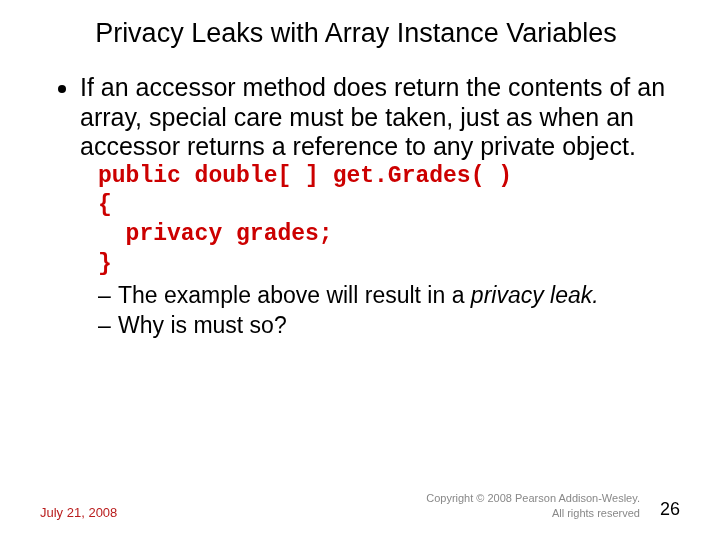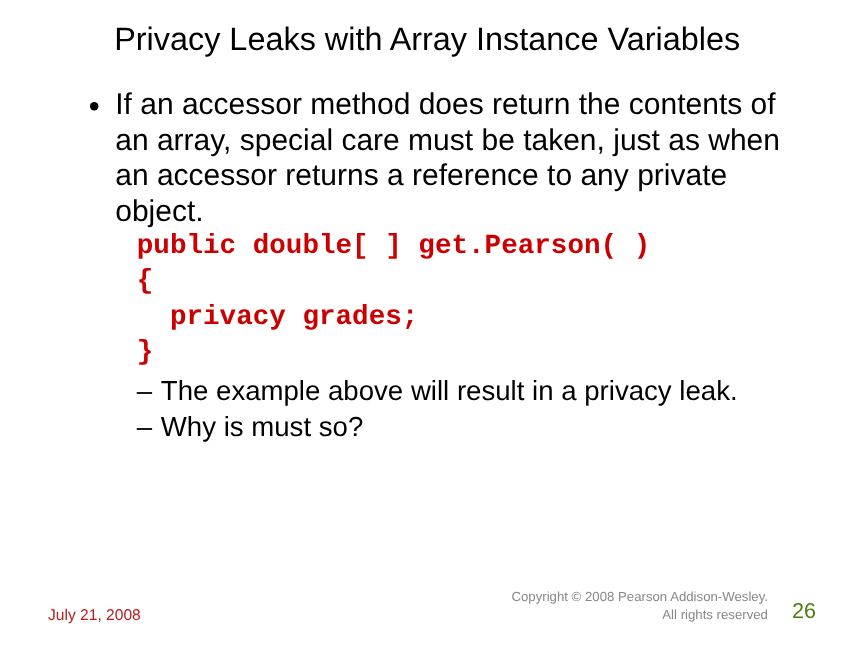--- a/index.html
+++ b/index.html
@@ -20,21 +20,21 @@
   }
   .title {
     font-size: 27px;
     text-align: center;
     margin: 0 0 24px 0;
     font-weight: normal;
   }
   ul.outer {
     list-style: disc;
     padding-left: 42px;
-    margin: 16px;
+    margin: 0;
   }
   ul.outer > li {
     font-size: 25px;
     line-height: 1.18;
     margin-bottom: 18px;
   }
   .code-block {
     margin-left: 18px;
     font-family: "Courier New", Courier, monospace;
     font-weight: bold;
@@ -52,21 +52,21 @@
     font-size: 23px;
     line-height: 1.3;
     position: relative;
     padding-left: 20px;
   }
   ul.inner > li::before {
     content: "–";
     position: absolute;
     left: 0;
   }
-  .italic { }
+  .italic { font-style: italic; }
   .footer {
     position: absolute;
     bottom: 20px;
     left: 0;
     width: 720px;
     padding: 0 40px;
     display: flex;
     align-items: flex-end;
     justify-content: space-between;
     font-family: Arial, Helvetica, sans-serif;
@@ -79,34 +79,34 @@
   .footer-center {
     font-size: 11px;
     color: #888;
     text-align: right;
     line-height: 1.3;
     flex: 1;
     margin: 0 20px;
   }
   .footer-right {
     font-size: 18px;
-    color: #4d7c0f;
+    color: #000000;
   }
 </style>
 </head>
 <body>
 
 <div class="slide">
   <h1 class="title">Privacy Leaks with Array Instance Variables</h1>
 
   <ul class="outer">
     <li>
       <span>If an accessor method does return the contents of an array, special care must be taken, just as when an accessor returns a reference to any private object.</span>
 
-      <div class="code-block"><span>public double[ ] get.Pearson( )</span>
+      <div class="code-block"><span>public double[ ] get.Grades( )</span>
 <span>{</span>
 <span>  privacy grades;</span>
 <span>}</span></div>
 
       <ul class="inner">
         <li><span>The example above will result in a </span><span class="italic">privacy leak.</span></li>
         <li>Why is must so?</li>
       </ul>
     </li>
   </ul>

